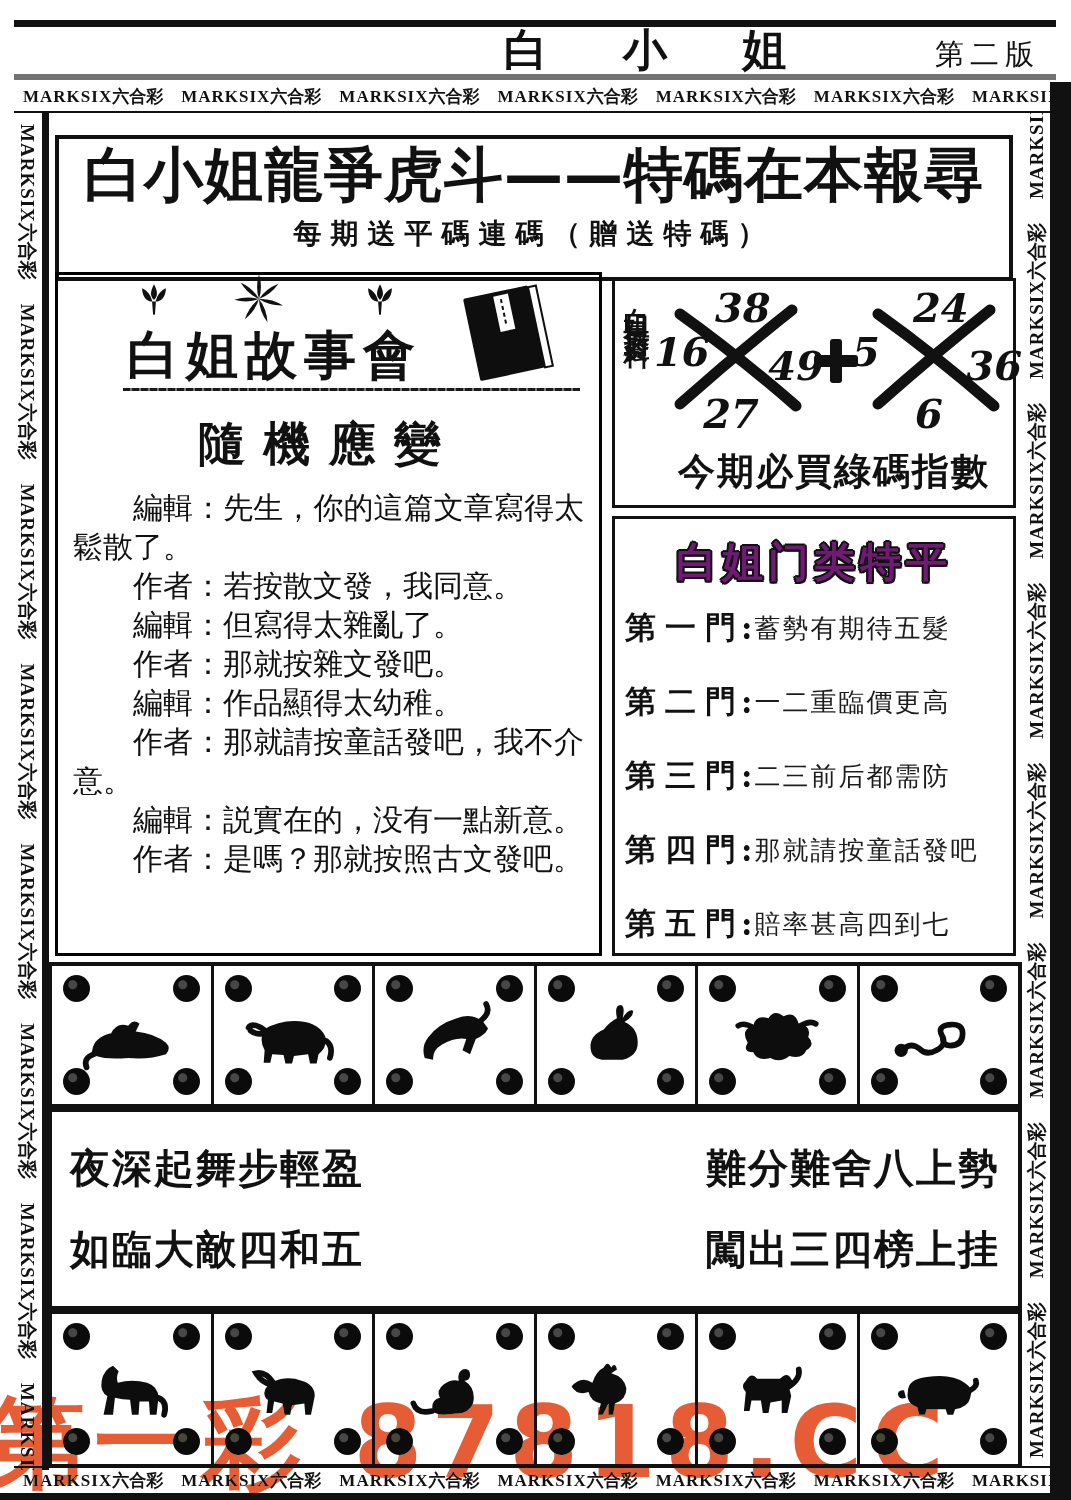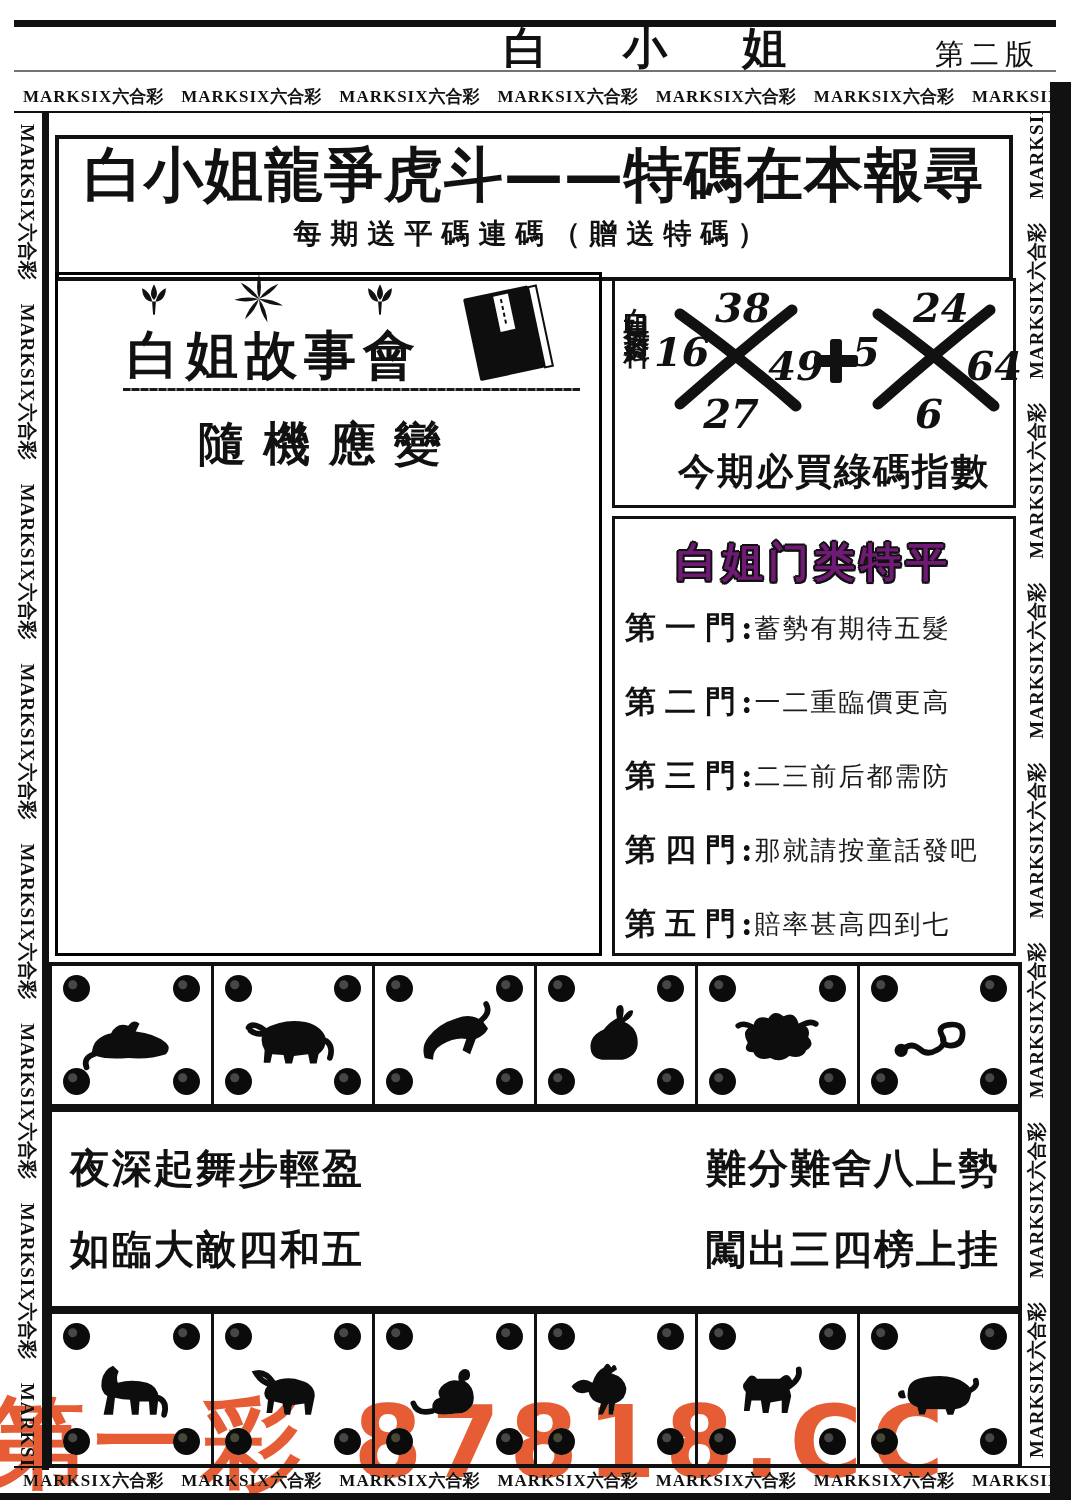--- a/index.html
+++ b/index.html
@@ -4,22 +4,22 @@
 <style>
   * { margin:0; padding:0; box-sizing:border-box; }
   body { background:#888; }
   .page{
     position:relative; width:1071px; height:1500px; margin:0 auto;
     background:#fff; color:#111; overflow:hidden;
     font-family:"DejaVu Sans", sans-serif;
   }
   
   .titlebar{
-    position:absolute; left:14px; top:20px; width:1042px; height:52px;
-    border-top:7px solid #111; border-bottom:2px solid #737373;
+    position:absolute; left:14px; top:20px; width:1042px; height:60px;
+    border-top:7px solid #111; border-bottom:6px solid #737373;
   }
   .titlebar .bar-center{
     height:100%; display:flex; align-items:center; justify-content:center;
     padding-left:250px;
   }
   .paper-title{ font-size:44px; font-weight:700; letter-spacing:30px; font-family:"DejaVu Serif",serif; }
   .edition{ position:absolute; right:16px; top:8px; font-size:29px; font-family:"DejaVu Serif",serif; letter-spacing:6px; }
   
   .marquee{ position:absolute; overflow:hidden; display:flex; align-items:center; gap:9px; white-space:nowrap; }
   .marquee.top{ left:14px; top:82px; width:1042px; height:31px; border-bottom:2px solid #111; }
@@ -749,20 +749,30 @@
           <rect x="30" y="8" width="66" height="84" fill="#0e0e0e" rx="2"></rect>
           <rect x="96" y="10" width="8" height="82" fill="#fff" stroke="#0e0e0e" stroke-width="2"></rect>
           <rect x="60" y="12" width="15" height="36" fill="#fff"></rect>
           <line x1="67" y1="16" x2="67" y2="44" stroke="#0e0e0e" stroke-width="2" stroke-dasharray="4 3"></line>
         </g>
       </svg>
       <div class="story-box-title">白姐故事會</div>
       <div class="story-underline"></div>
     </div>
     <div class="story-title">隨機應變</div>
+    <div class="story-text">
+        <p>編輯：先生，你的這篇文章寫得太鬆散了。</p>
+        <p>作者：若按散文發，我同意。</p>
+        <p>編輯：但寫得太雜亂了。</p>
+        <p>作者：那就按雜文發吧。</p>
+        <p>編輯：作品顯得太幼稚。</p>
+        <p>作者：那就請按童話發吧，我不介意。</p>
+        <p>編輯：説實在的，没有一點新意。</p>
+        <p>作者：是嗎？那就按照古文發吧。</p>
+      </div>
   </section>
 
   <section class="numbers-box">
     <div class="num-side-label">白姐最后资料</div>
     <div class="cross-row">
       <div class="cross-group">
         <svg class="cross-x" width="130" height="116" viewBox="0 0 130 116">
           <path d="M8 12 Q64 52 124 104" stroke="#111" stroke-width="11" stroke-linecap="round" fill="none"></path>
           <path d="M120 8 Q62 54 8 102" stroke="#111" stroke-width="11" stroke-linecap="round" fill="none"></path>
         </svg>
@@ -772,21 +782,21 @@
         <span class="cnum bottom">27</span>
       </div>
       <div class="plus"></div>
       <div class="cross-group">
         <svg class="cross-x" width="130" height="116" viewBox="0 0 130 116">
           <path d="M8 12 Q64 52 124 104" stroke="#111" stroke-width="11" stroke-linecap="round" fill="none"></path>
           <path d="M120 8 Q62 54 8 102" stroke="#111" stroke-width="11" stroke-linecap="round" fill="none"></path>
         </svg>
         <span class="cnum top">24</span>
         <span class="cnum left">5</span>
-        <span class="cnum right">64</span>
+        <span class="cnum right">36</span>
         <span class="cnum bottom">6</span>
       </div>
     </div>
     <div class="num-caption">今期必買綠碼指數</div>
   </section>
 
   <section class="doors-box">
     <div class="doors-title">白姐门类特平</div>
     <div class="doors-rows">
         <div class="door-row">

